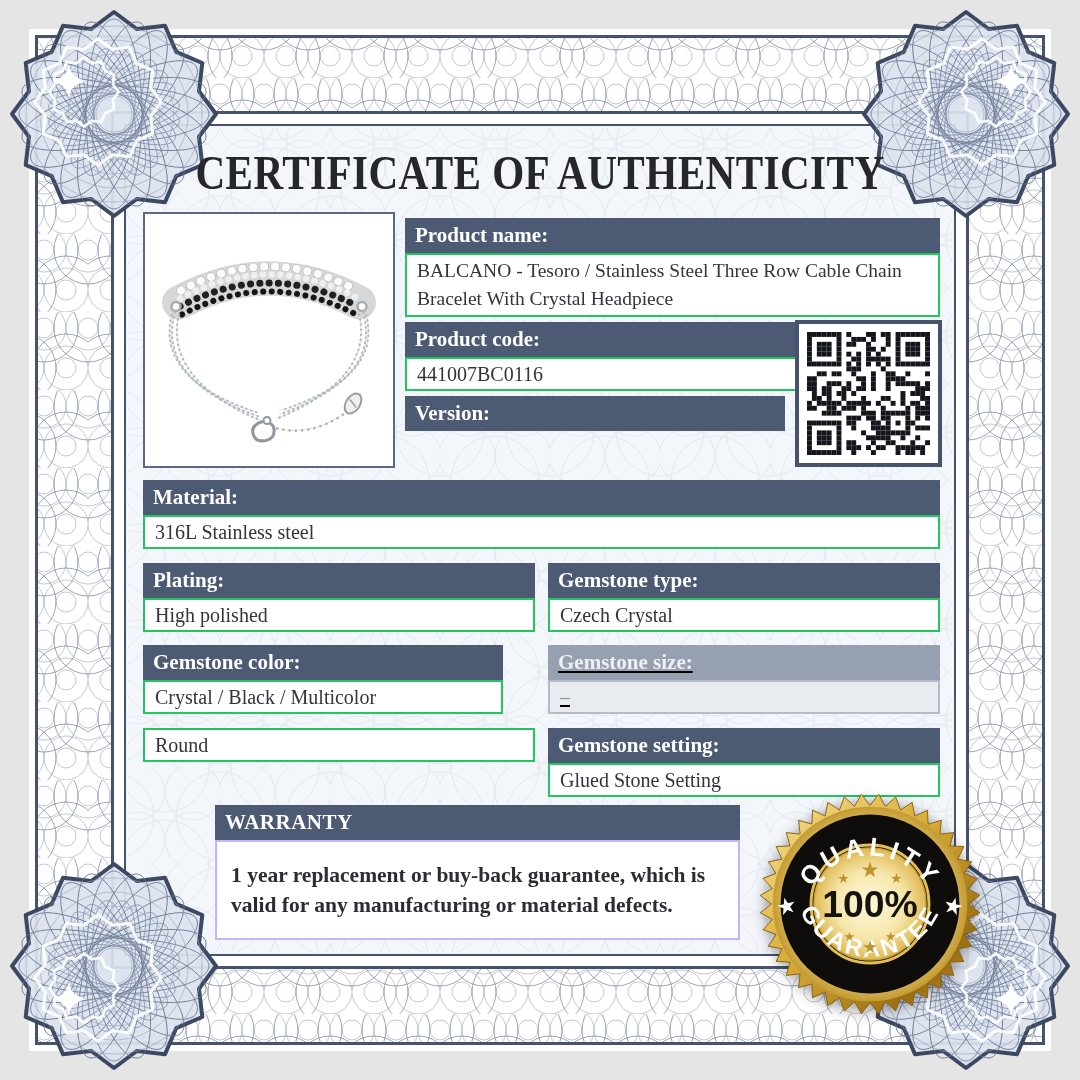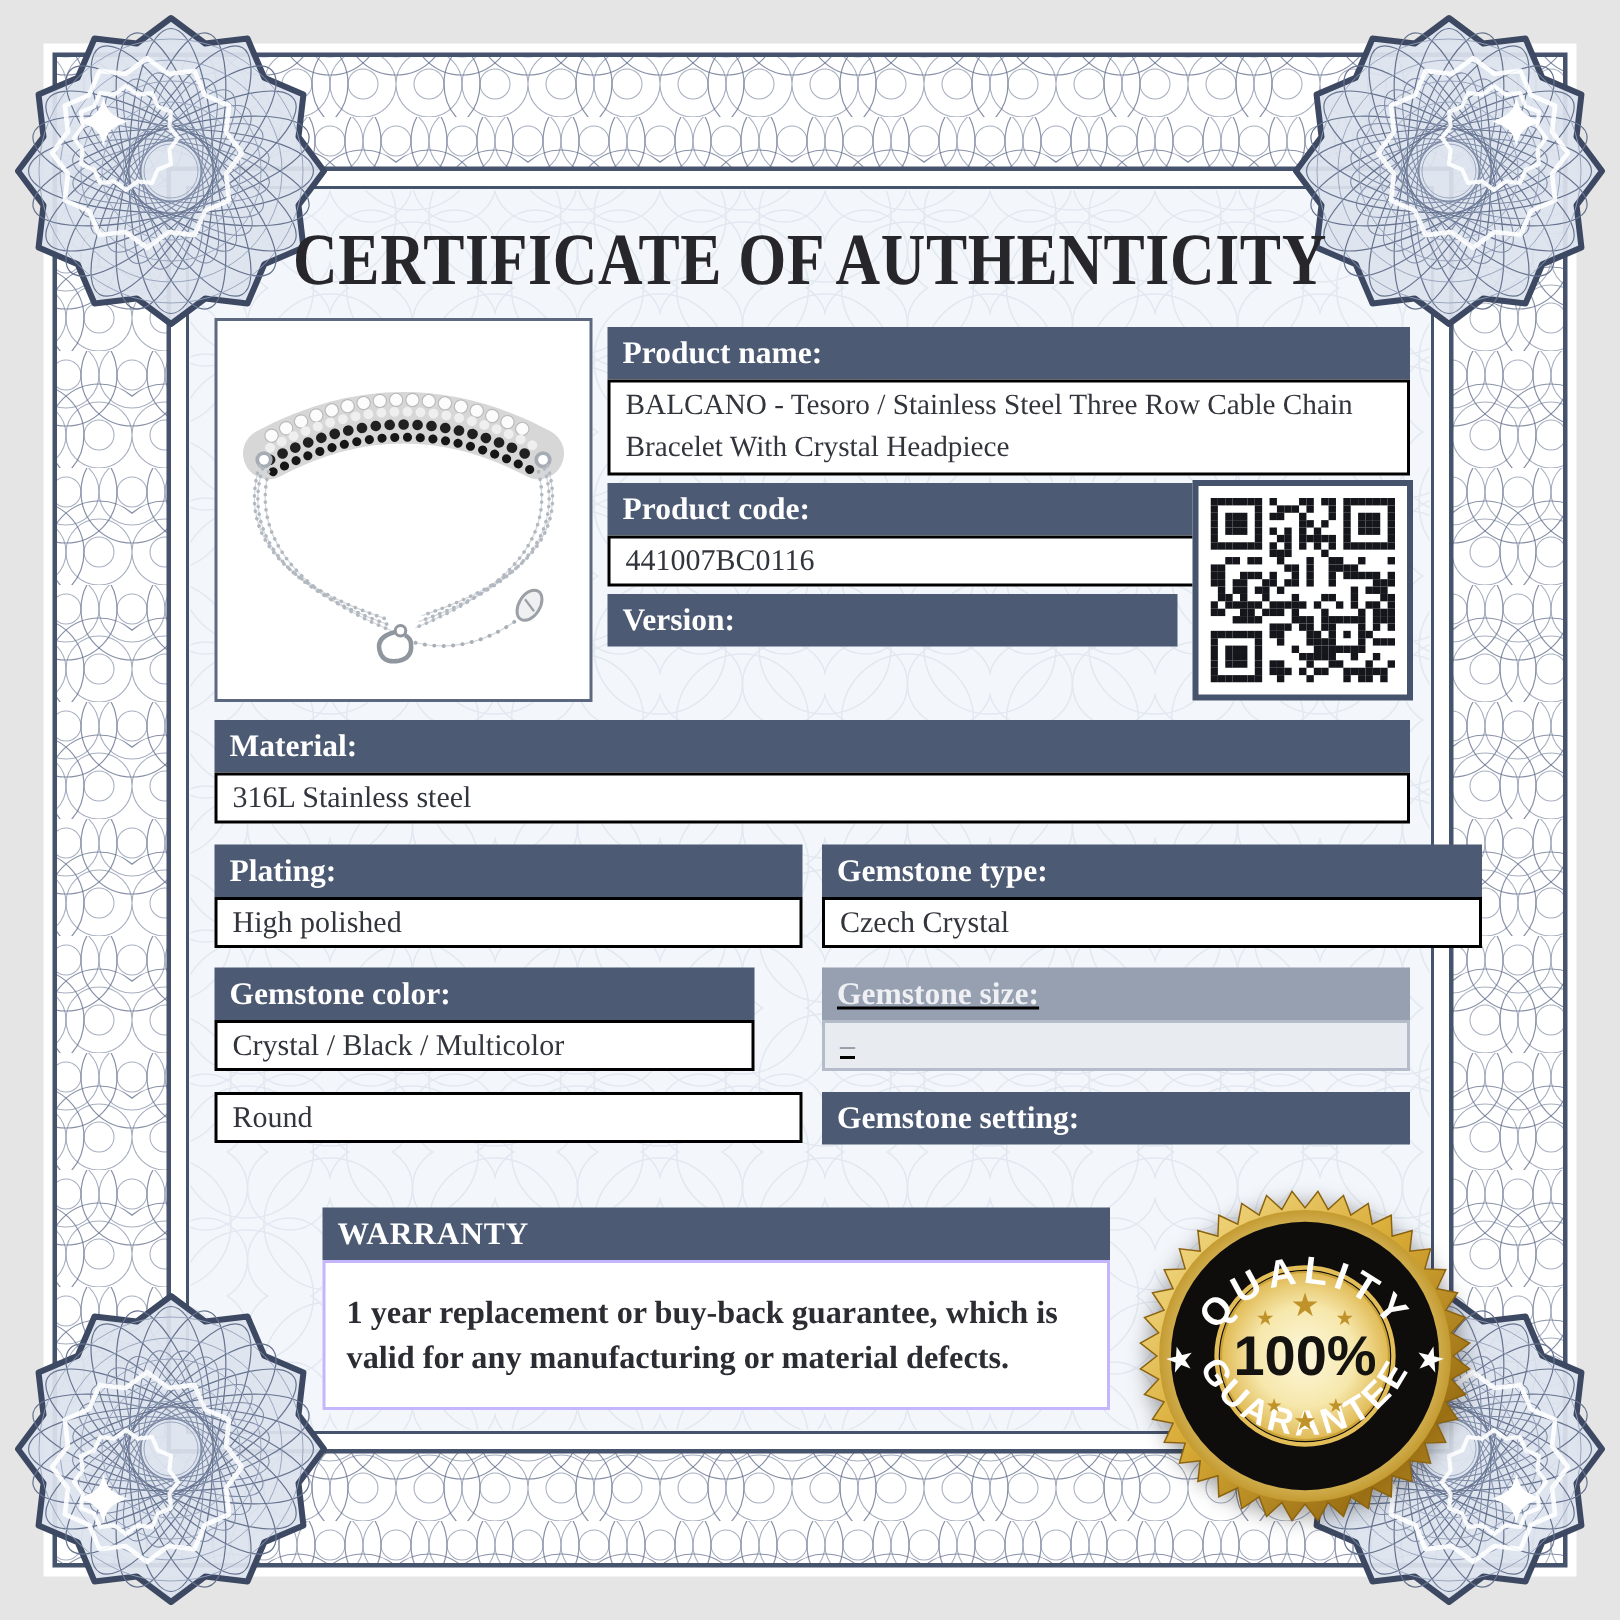--- a/index.html
+++ b/index.html
@@ -13,32 +13,32 @@
          transform:scaleX(0.84);letter-spacing:0.5px;z-index:3;}
 
   .abs{position:absolute;z-index:3;box-sizing:border-box;}
 
   .photo-box{left:143px;top:212px;width:252px;height:256px;background:#ffffff;
              border:2px solid #5b6880;padding:4px;}
   .photo-box svg{width:100%;height:100%;}
 
   .field-label{background:#4d5a73;color:#ffffff;font-weight:bold;font-size:21px;
                line-height:35px;height:35px;padding:0 10px;box-sizing:border-box;}
-  .field-value{background:#ffffff;border:2px solid #000000;color:#33353c;font-size:20px;
+  .field-value{background:#ffffff;border:2px solid #22c55e;color:#33353c;font-size:20px;
                padding:1px 10px;box-sizing:border-box;display:flex;align-items:center;}
   .v1{height:34px;}
   .field{position:absolute;z-index:3;}
 
   .f-name{left:405px;top:218px;width:535px;}
   .f-name .field-value{height:64px;font-size:19.5px;line-height:1.45;align-items:center;}
   .f-code{left:405px;top:322px;width:439px;}
   .f-version{left:405px;top:396px;width:380px;}
   .f-material{left:143px;top:480px;width:797px;}
   .f-plating{left:143px;top:563px;width:392px;}
-  .f-gtype{left:548px;top:563px;width:440px;}
+  .f-gtype{left:548px;top:563px;width:392px;}
   .f-gcolor{left:143px;top:645px;width:360px;}
   .f-gsize{left:548px;top:645px;width:392px;text-decoration:underline;}
   .f-gshape{left:143px;top:728px;width:392px;}
   .f-gsetting{left:548px;top:728px;width:392px;}
 
   .disabled .field-label{background:#97a0b1;color:#eef0f4;}
   .disabled .field-value{background:#e8ebf0;border-color:#b4bbc9;color:#84889a;}
 
   .qr-box{left:795px;top:320px;width:147px;height:147px;background:#ffffff;
           border:4px solid #46536d;padding:8px;}
@@ -557,20 +557,21 @@
     <div class="field-label">Gemstone size:</div>
     <div class="field-value v1">–</div>
   </div>
 
   <div class="field f-gshape">
     <div class="field-value v1">Round</div>
   </div>
 
   <div class="field f-gsetting">
     <div class="field-label">Gemstone setting:</div>
+    <div class="field-value v1">Glued Stone Setting</div>
   </div>
 
   <div class="field warranty">
     <div class="field-label">WARRANTY</div>
     <div class="warranty-body">1 year replacement or buy-back guarantee, which is valid for any manufacturing or material defects.</div>
   </div>
 
   <svg class="abs badge" viewBox="-115 -115 230 230">
     <defs>
       <linearGradient id="gGold" x1="0" y1="0" x2="1" y2="1">

